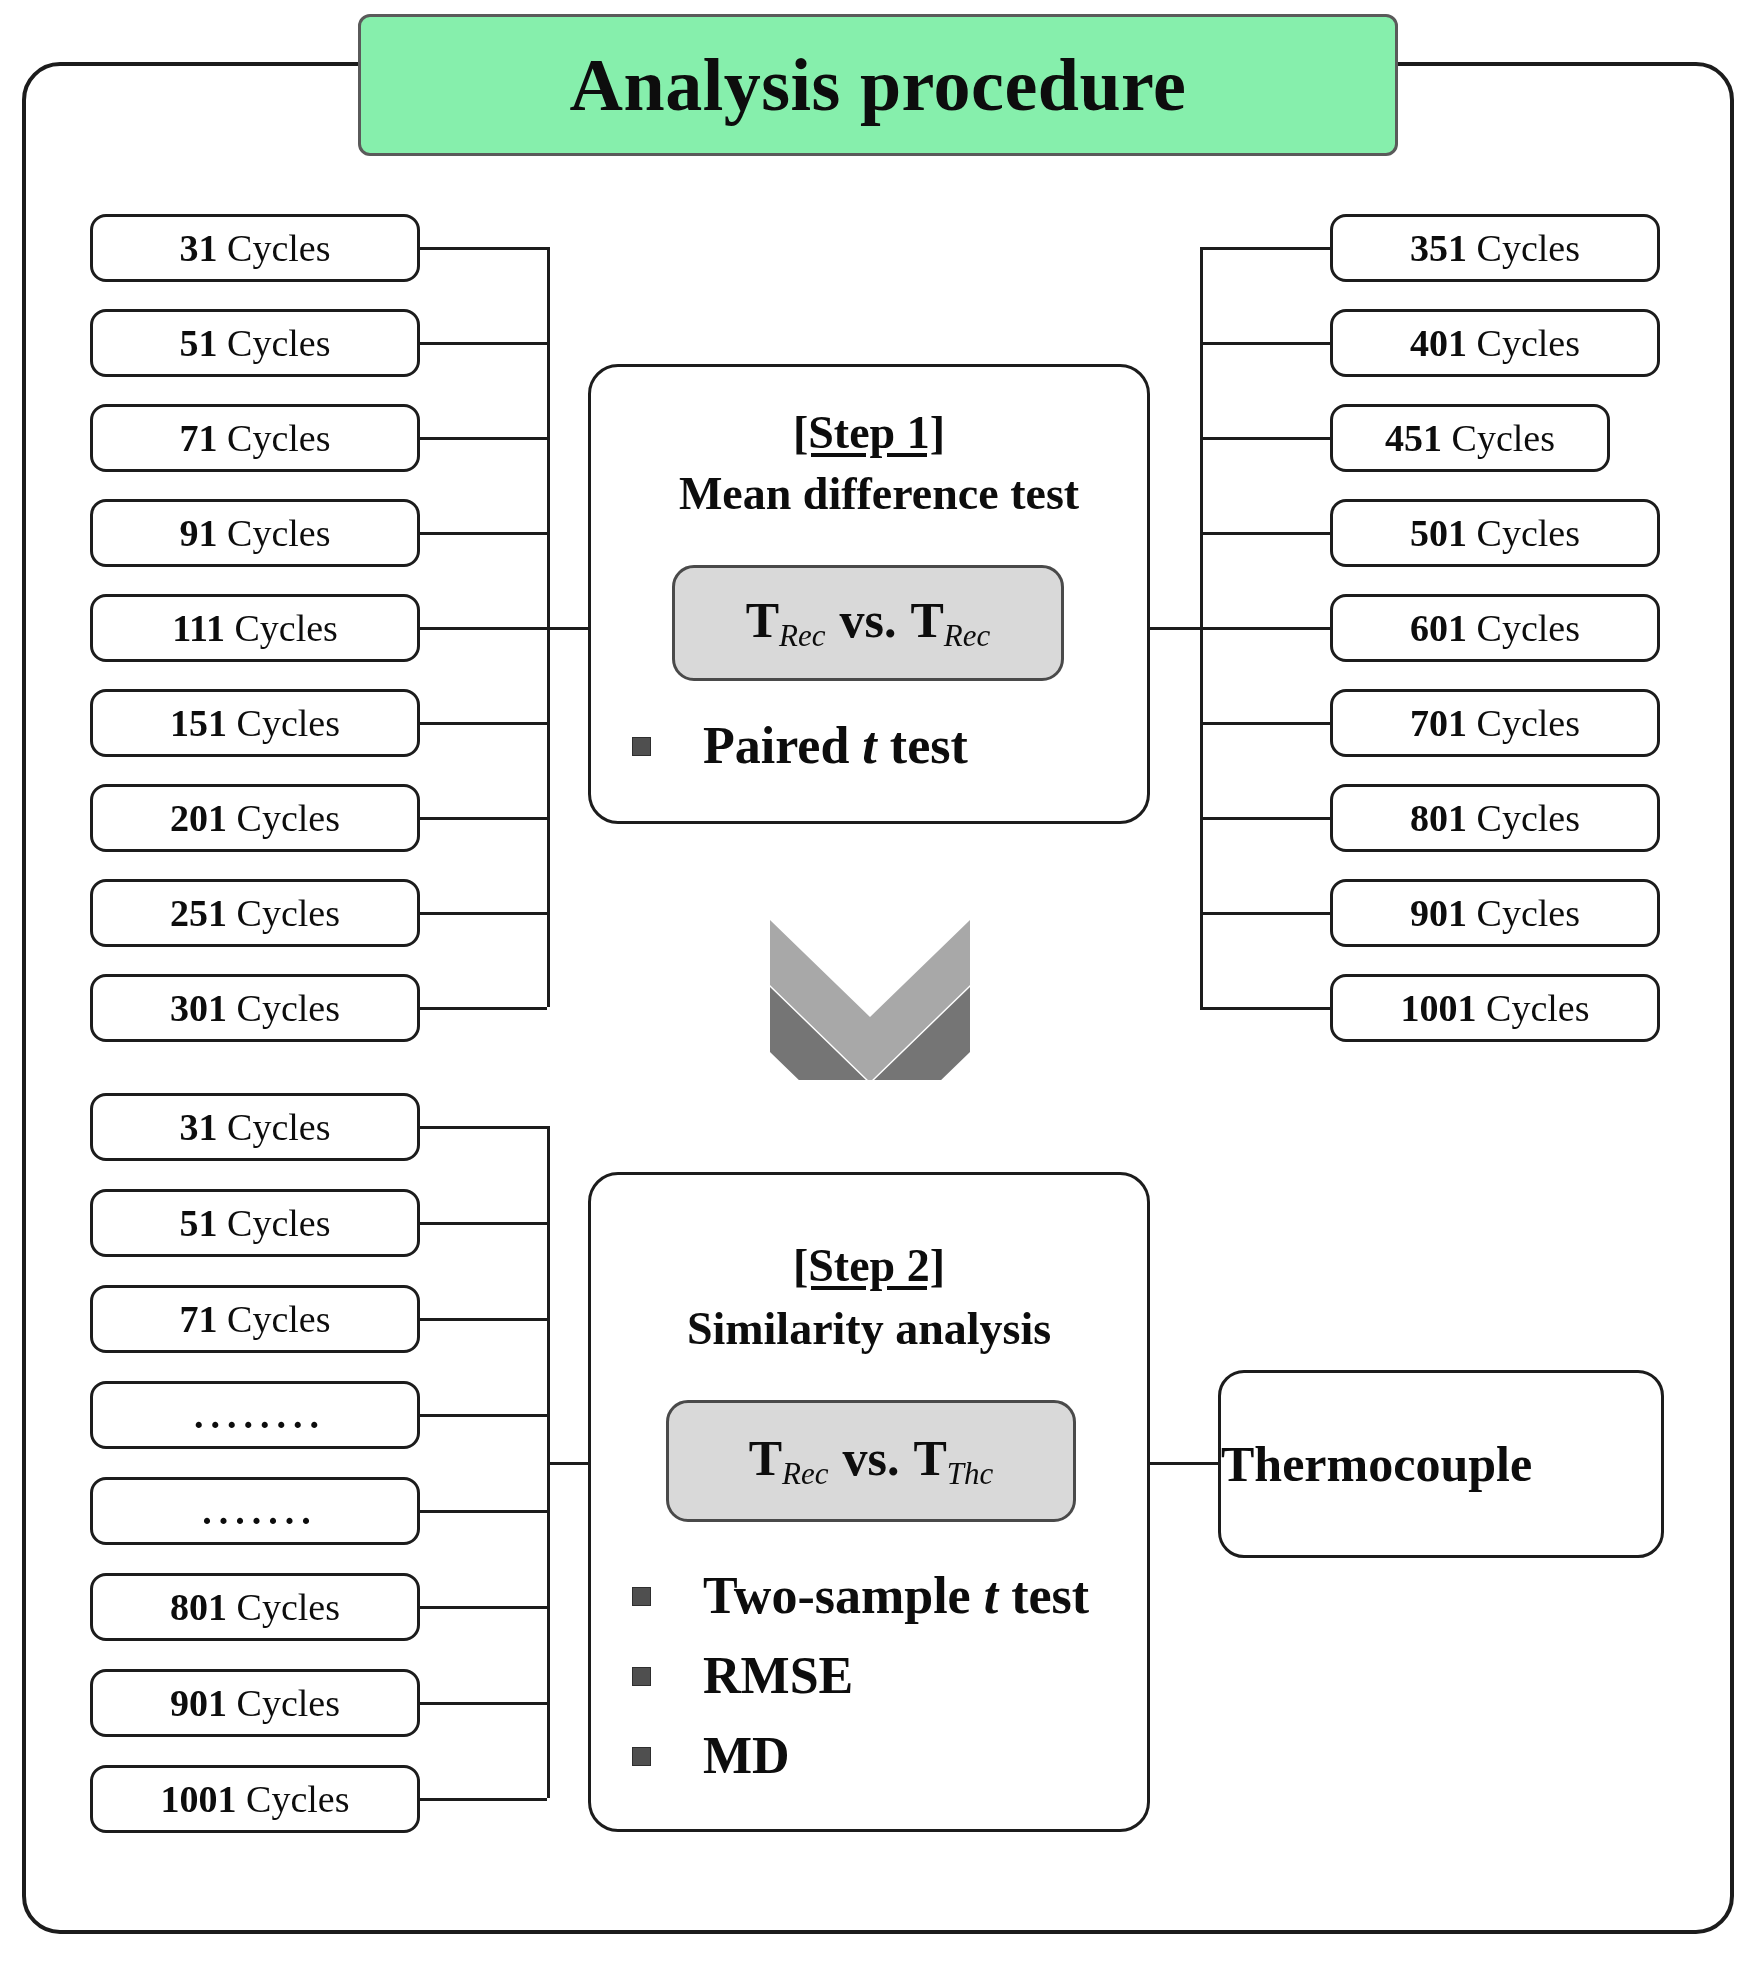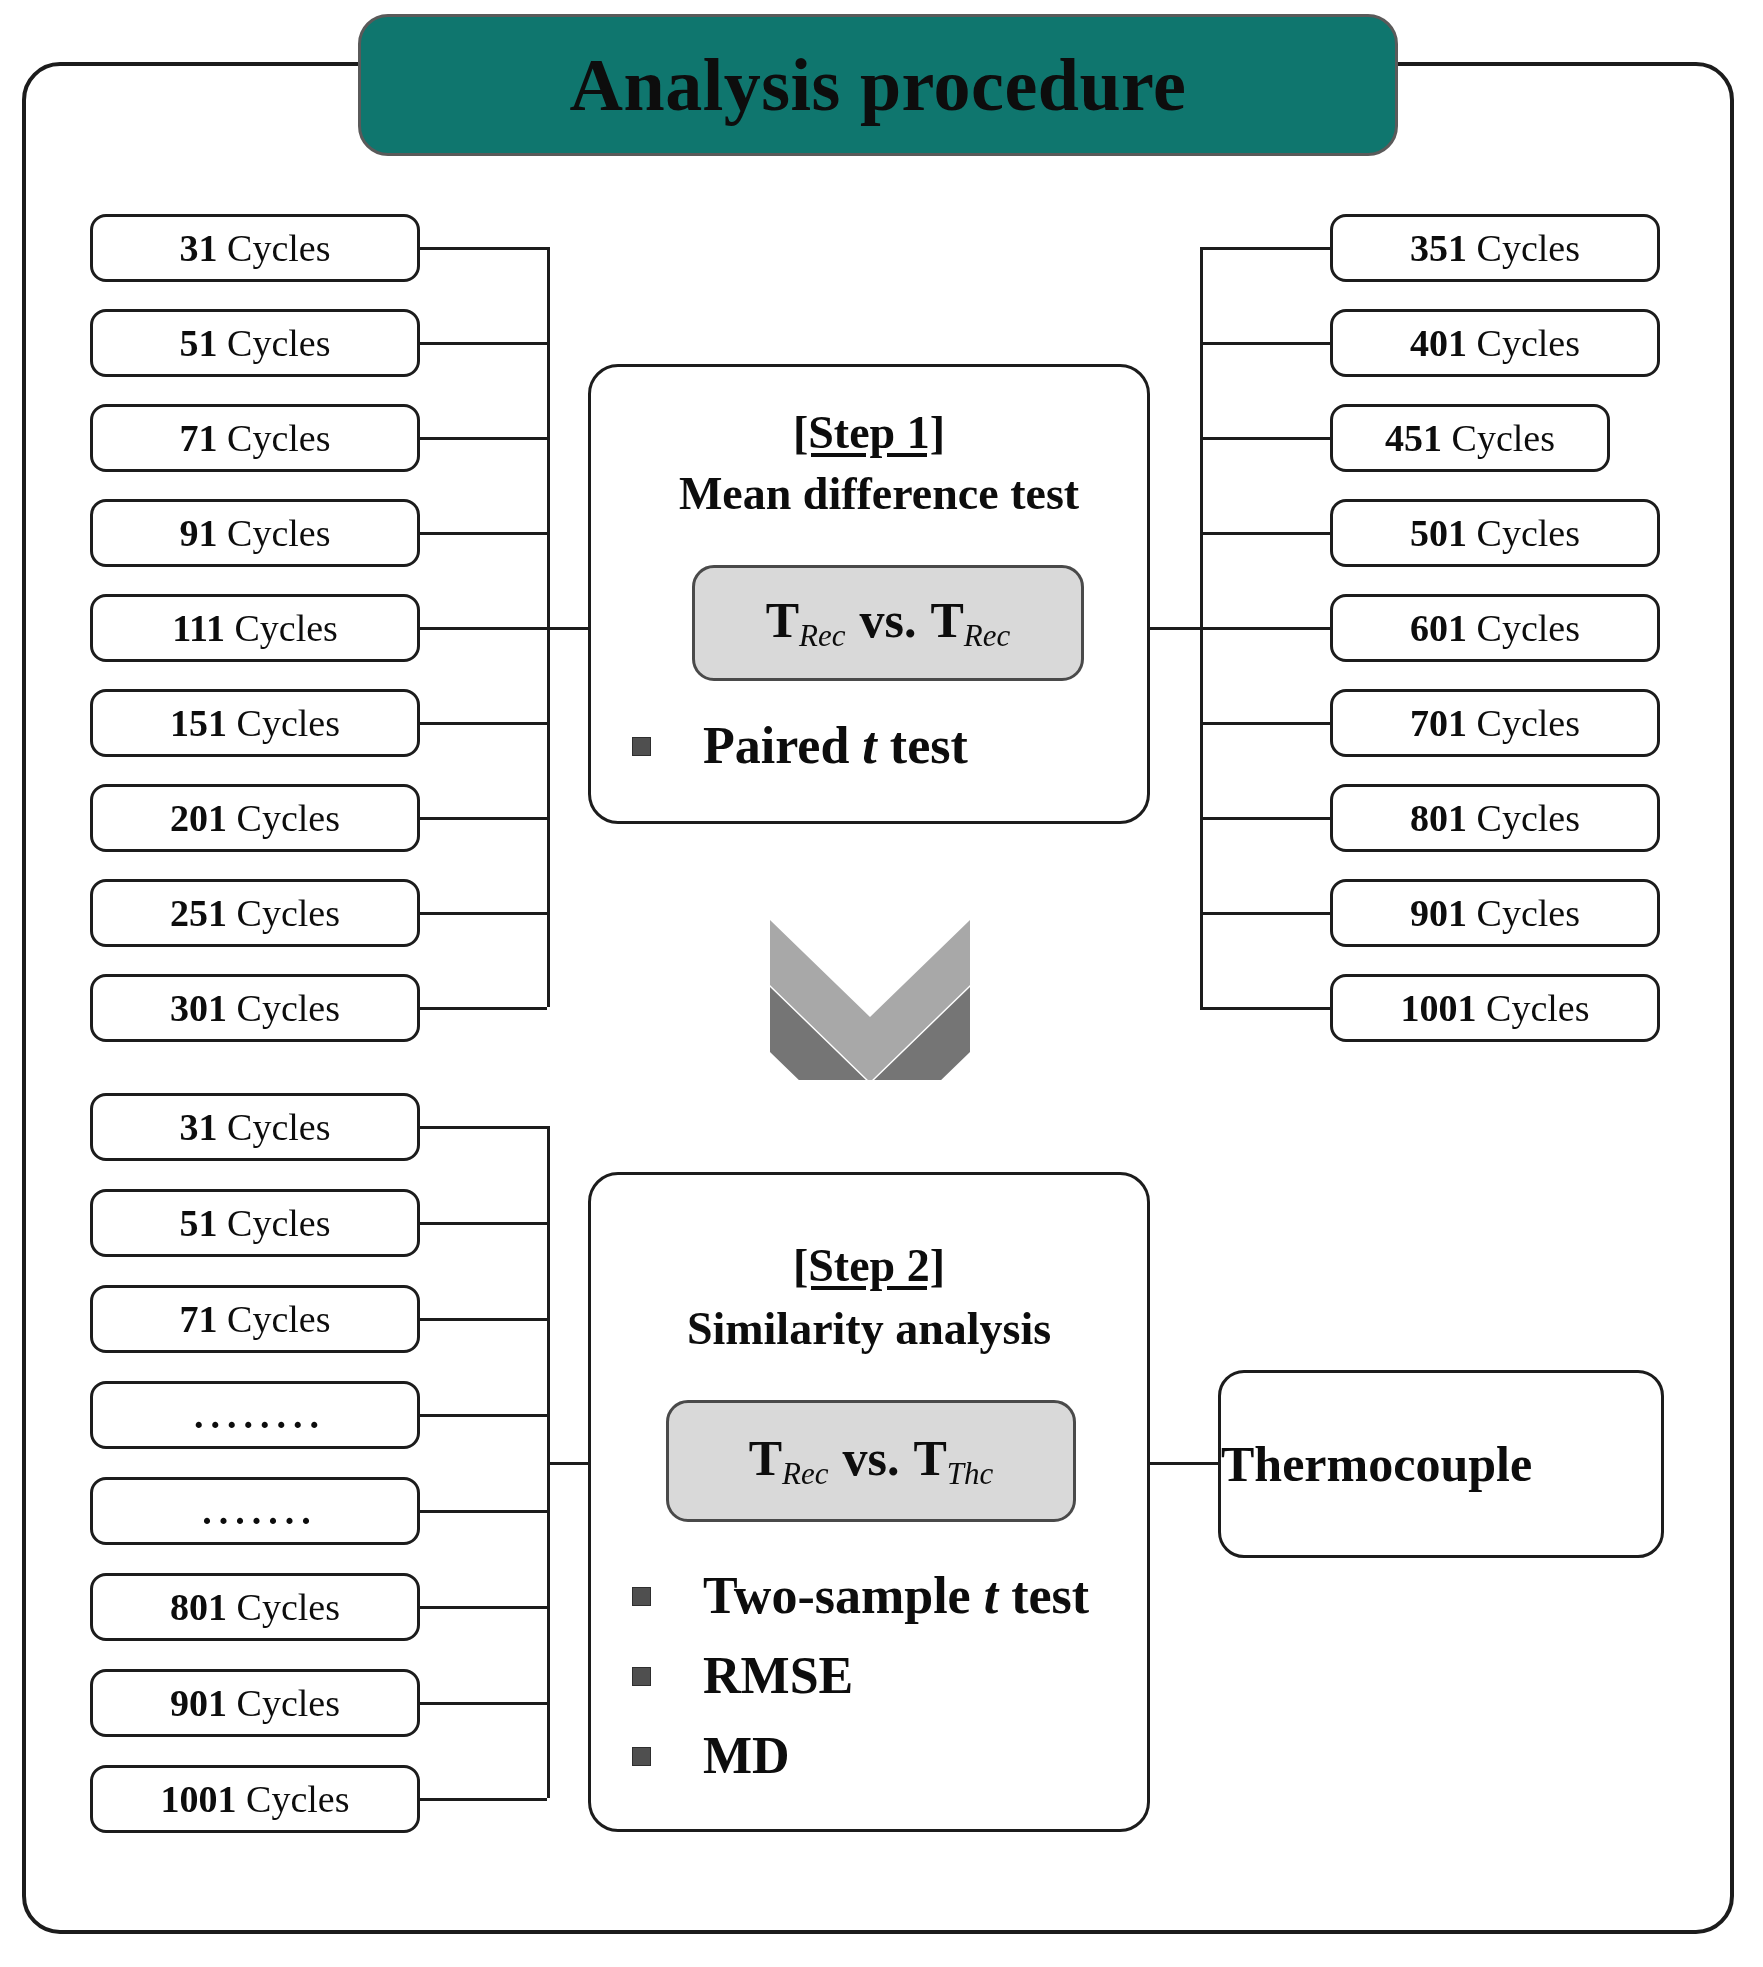--- a/index.html
+++ b/index.html
@@ -29,23 +29,23 @@
     box-sizing: border-box;
     background: transparent;
   }
   
   .title-banner {
     position: absolute;
     left: 358px;
     top: 14px;
     width: 1040px;
     height: 142px;
-    background: #0f766e;
+    background: #86efac;
     border: 3px solid #5a5a5a;
-    border-radius: 30px;
+    border-radius: 12px;
     box-sizing: border-box;
     display: flex;
     align-items: center;
     justify-content: center;
     z-index: 20;
   }
   .title-banner .title-text {
     font-size: 74px;
     font-weight: bold;
     color: #0d0d0d;
@@ -297,21 +297,21 @@
   <div class="hline" style="left:1200px; top:912px; width:130px;"></div>
   <div class="hline" style="left:1200px; top:1007px; width:130px;"></div>
   <div class="vline" style="left:1200px; top:247px; height:760px;"></div>
   <div class="hline" style="left:1063px; top:627px; width:140px;"></div>
 
   <div class="step-box" style="left:588px; top:364px; width:562px; height:460px;">
     <div class="step-title" style="margin-top:40px;">[Step 1]</div>
     <div class="step-subtitle" style="margin-top:8px;margin-left:20px;">Mean difference test</div>
   </div>
 
-  <div class="chip" style="left:692px; top:565px; width:392px; height:116px;">
+  <div class="chip" style="left:672px; top:565px; width:392px; height:116px;">
     <span class="expr"><span>T</span><sub>Rec</sub><span class="vs">vs.</span><span>T</span><sub>Rec</sub></span>
   </div>
 
   <div class="bullets" style="left:632px; top:720px;">
     <div class="bullet-row">
       <span class="bullet-sq"></span>
       <span class="bullet-text"><span>Paired </span><i>t</i><span> test</span></span>
     </div>
   </div>
 

